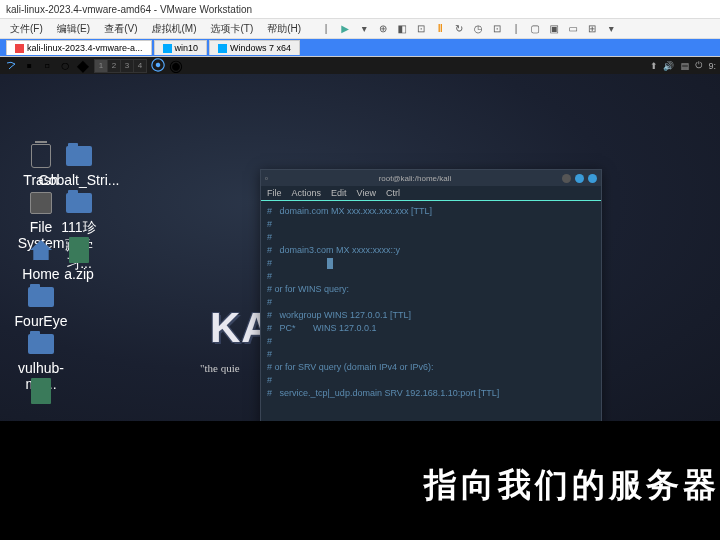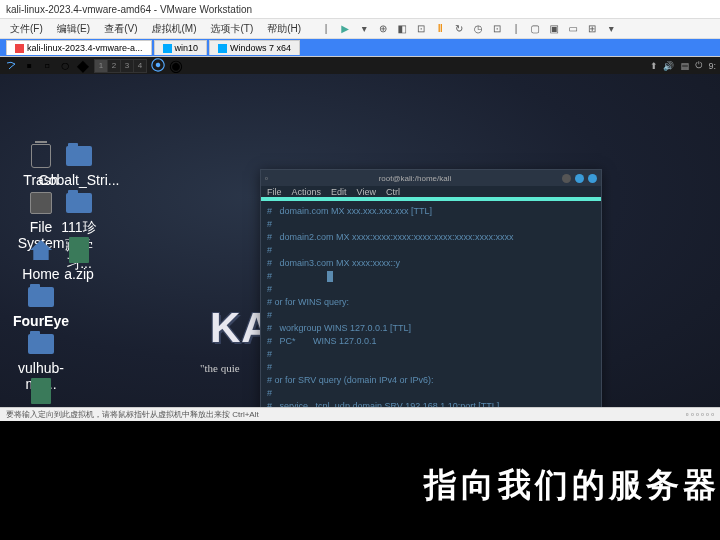--- a/index.html
+++ b/index.html
@@ -35,21 +35,21 @@
 .zip { width: 20px; height: 26px; background: #3a7a5a; border-radius: 1px; }
 .home-ico { width: 22px; height: 20px; background: #4a7ab8; clip-path: polygon(50% 0, 100% 50%, 85% 50%, 85% 100%, 15% 100%, 15% 50%, 0 50%); }
 .fs-ico { width: 22px; height: 22px; background: #555; border-radius: 2px; border: 1px solid #888; }
 .kali-logo { position: absolute; left: 210px; top: 230px; color: #e8e8f0; font-family: Arial Black, sans-serif; font-size: 42px; font-weight: 900; letter-spacing: 1px; text-shadow: 2px 2px 0 #3a4560, -1px -1px 0 #3a4560, 1px -1px 0 #3a4560, -1px 1px 0 #3a4560; }
 .kali-tagline { position: absolute; left: 200px; top: 288px; color: #ccc; font-size: 11px; font-family: Georgia, serif; }
 .terminal { position: absolute; left: 260px; top: 95px; width: 342px; height: 290px; background: #1e2936; border: 1px solid #3a4555; box-shadow: 0 2px 12px rgba(0,0,0,0.5); display: flex; flex-direction: column; }
 .term-titlebar { height: 16px; background: #2a3544; display: flex; align-items: center; padding: 0 4px; font-size: 8px; color: #aaa; }
 .term-title { flex: 1; text-align: center; }
 .term-ctrls { display: flex; gap: 4px; }
 .term-ctrl { width: 9px; height: 9px; border-radius: 50%; display: inline-block; }
-.term-menu { height: 15px; display: flex; gap: 10px; padding: 0 6px; font-size: 9px; color: #bbb; align-items: center; border-bottom: 4px solid #5eead4; }
+.term-menu { height: 15px; display: flex; gap: 10px; padding: 0 6px; font-size: 9px; color: #bbb; align-items: center; border-bottom: 1px solid #5eead4; }
 .term-body { flex: 1; padding: 4px 6px; font-family: 'Courier New', monospace; font-size: 9px; line-height: 13px; color: #5b8bb0; overflow: hidden; position: relative; }
 .term-line { white-space: pre; }
 .cursor { display: inline-block; width: 6px; height: 11px; background: #5b8bb0; vertical-align: middle; }
 .statusbar { height: 14px; background: #f0f0f0; border-top: 1px solid #ccc; font-size: 8px; color: #555; display: flex; align-items: center; padding: 0 6px; justify-content: space-between; }
 .subtitle { position: absolute; bottom: 32px; left: 0; right: 0; text-align: right; color: #fff; font-size: 33px; font-weight: bold; font-family: 'SimHei','Microsoft YaHei', sans-serif; letter-spacing: 4px; }
 </style>
 </head>
 <body>
 
 <div class="vmware-window">
@@ -143,21 +143,20 @@
           <div class="term-menu">
             <span>File</span>
             <span>Actions</span>
             <span>Edit</span>
             <span>View</span>
             <span>Ctrl</span>
           </div>
           <div class="term-body" id="term-body">
             <div class="term-line">#   domain.com MX xxx.xxx.xxx.xxx [TTL]</div>
               <div class="term-line">#</div>
-              <div class="term-line">#   domain2.com MX xxxx:xxxx:xxxx:xxxx:xxxx:xxxx:xxxx:xxxx</div>
               <div class="term-line">#</div>
               <div class="term-line">#   domain3.com MX xxxx:xxxx::y</div>
               <div class="term-line">#                      <span class="cursor"></span></div>
               <div class="term-line">#</div>
               <div class="term-line"># or for WINS query:</div>
               <div class="term-line">#</div>
               <div class="term-line">#   workgroup WINS 127.0.0.1 [TTL]</div>
               <div class="term-line">#   PC*       WINS 127.0.0.1</div>
               <div class="term-line">#</div>
               <div class="term-line">#</div>
@@ -195,40 +194,36 @@
               <div class="home-ico"></div>
             </div>
             <div>Home</div>
           </div>
           <div class="desktop-icon" style="left: 56px; top: 162px;">
             <div class="icon-img">
               <div class="zip"></div>
             </div>
             <div>a.zip</div>
           </div>
-          <div class="desktop-icon" style="left: 18px; top: 209px; font-weight: bold;">
+          <div class="desktop-icon" style="left: 18px; top: 209px;">
             <div class="icon-img">
               <div class="folder"></div>
             </div>
             <div>FourEye</div>
           </div>
           <div class="desktop-icon" style="left: 18px; top: 256px;">
             <div class="icon-img">
               <div class="folder"></div>
             </div>
             <div>vulhub-ma...</div>
           </div>
           <div class="desktop-icon" style="left: 18px; top: 303px;">
             <div class="icon-img">
               <div class="zip"></div>
             </div>
           </div>
         </div>
     </div>
   </div>
 
-  <div class="statusbar">
-    <span>要将输入定向到此虚拟机，请将鼠标指针从虚拟机中释放出来按 Ctrl+Alt</span>
-    <span>▫ ▫ ▫ ▫ ▫ ▫</span>
-  </div>
 </div>
 
 <div class="subtitle">指向我们的服务器</div>
 
 </body></html>

